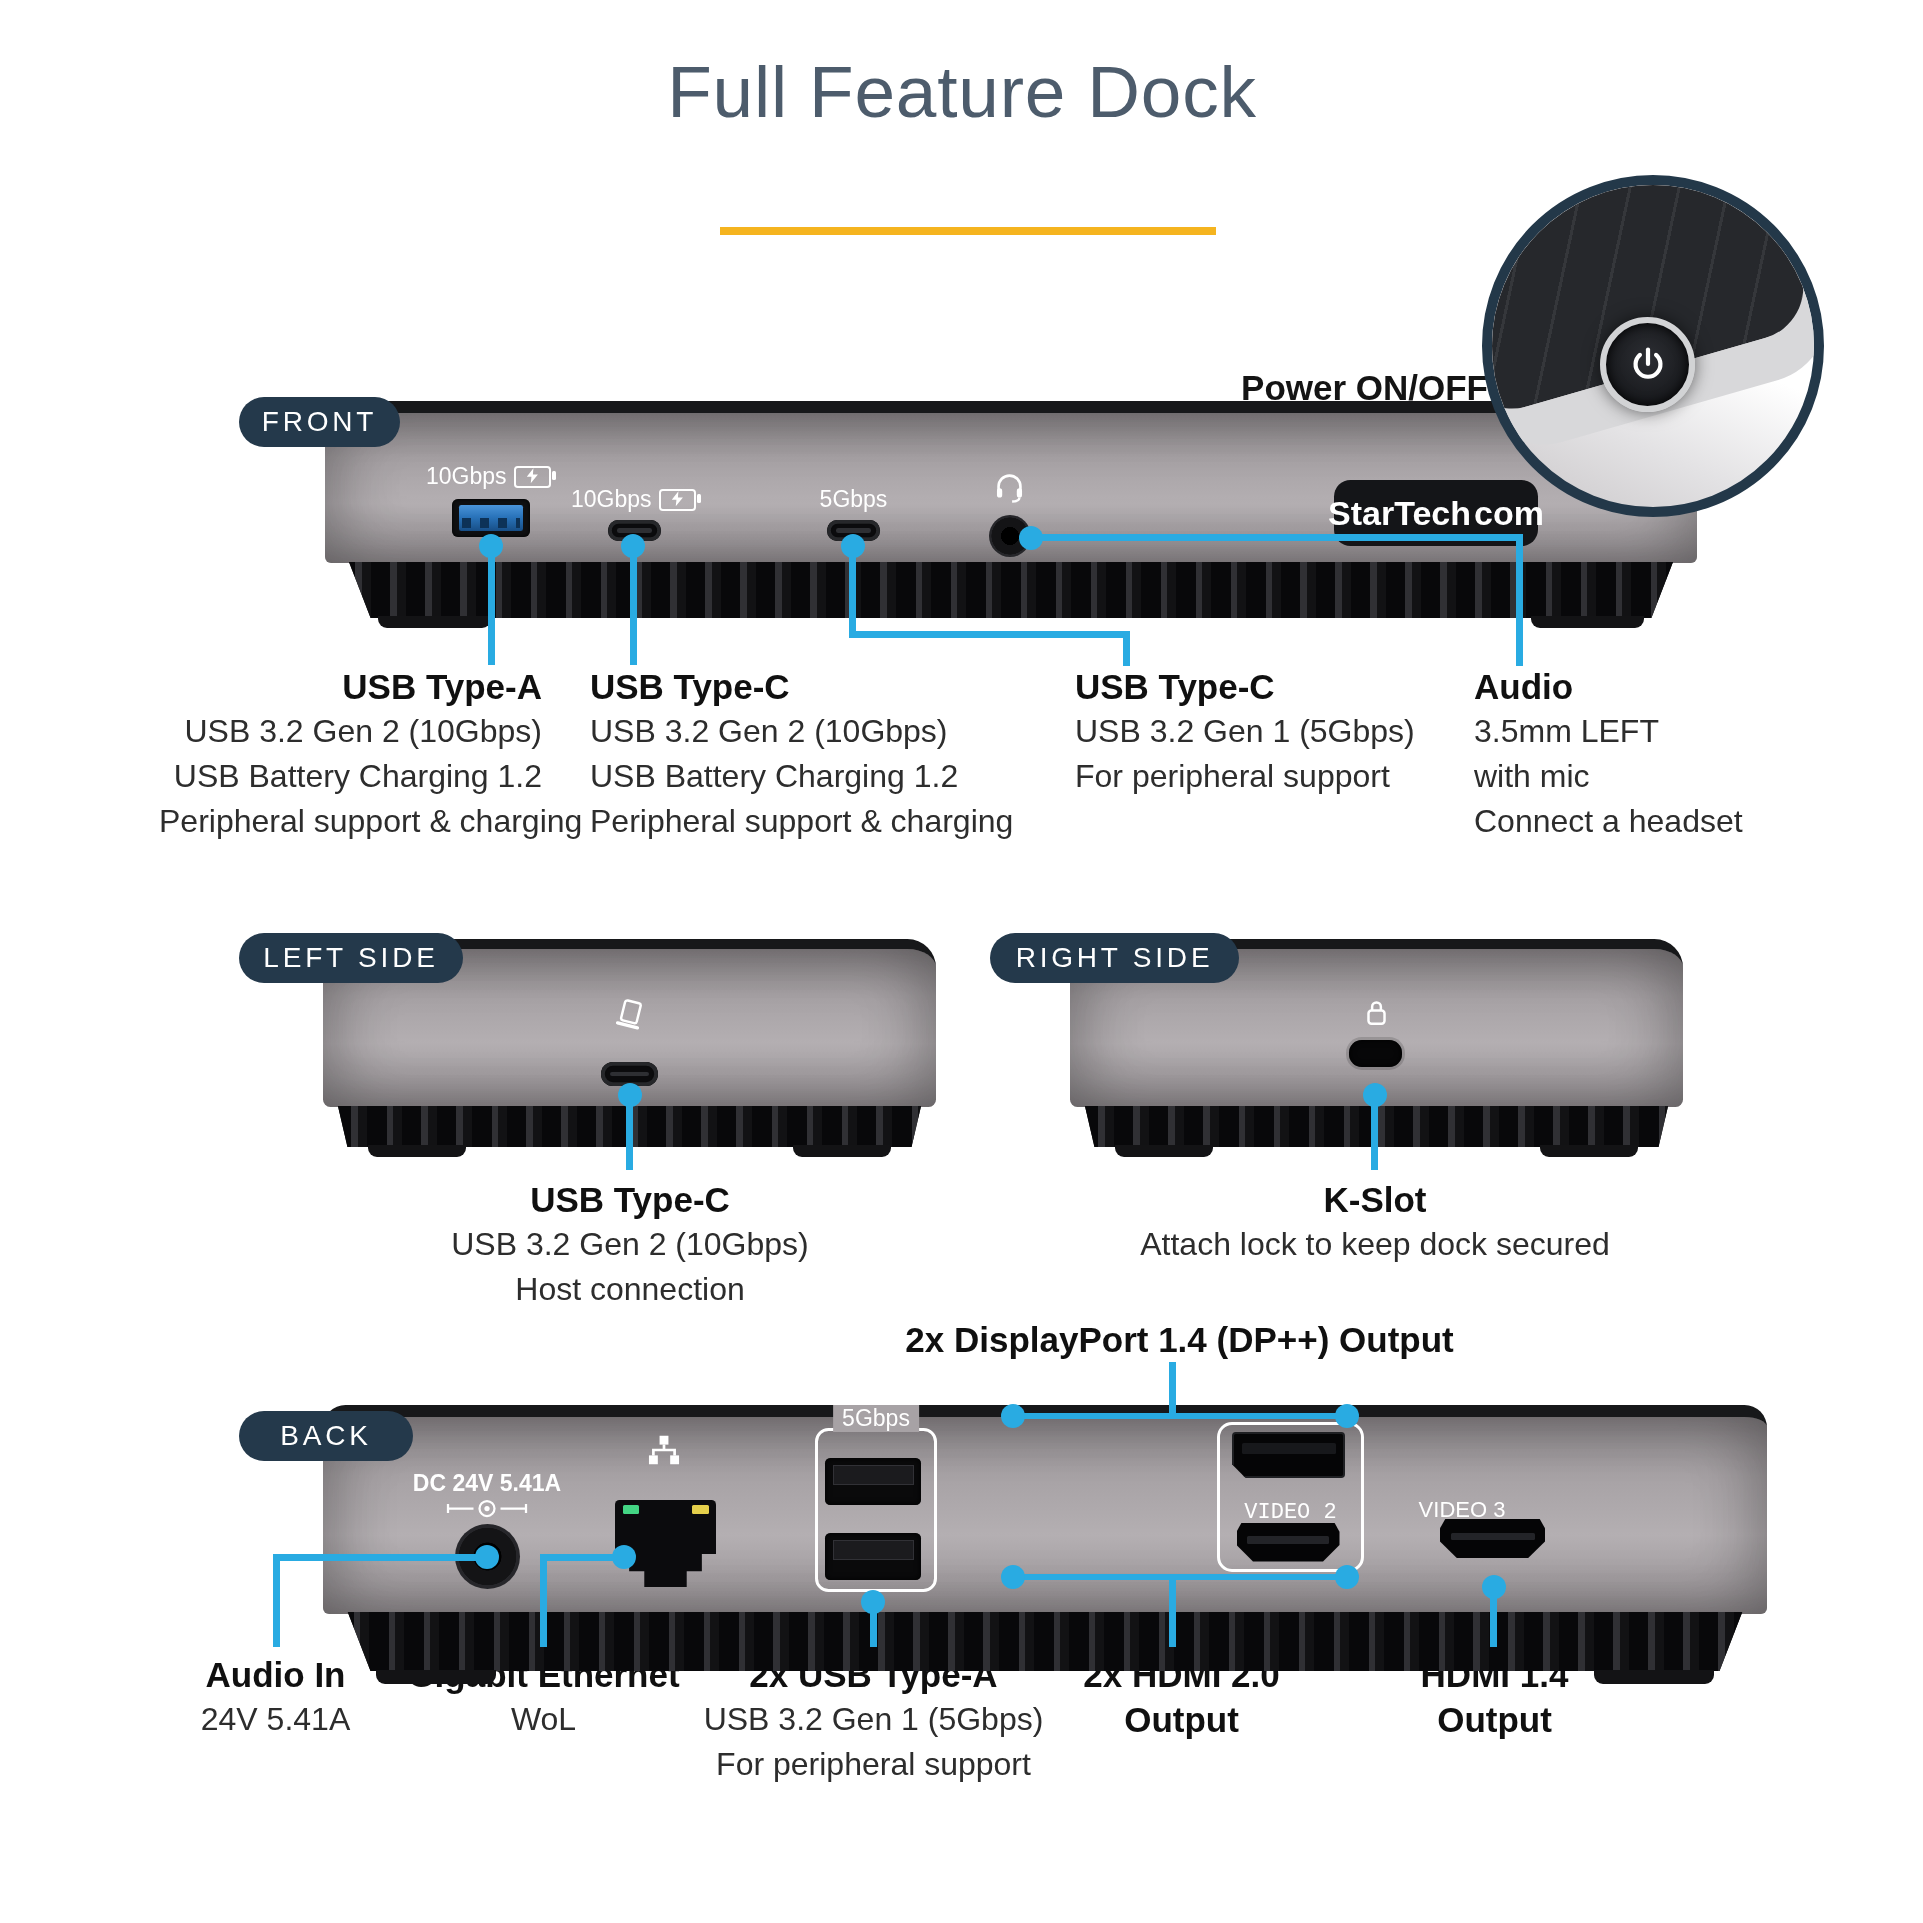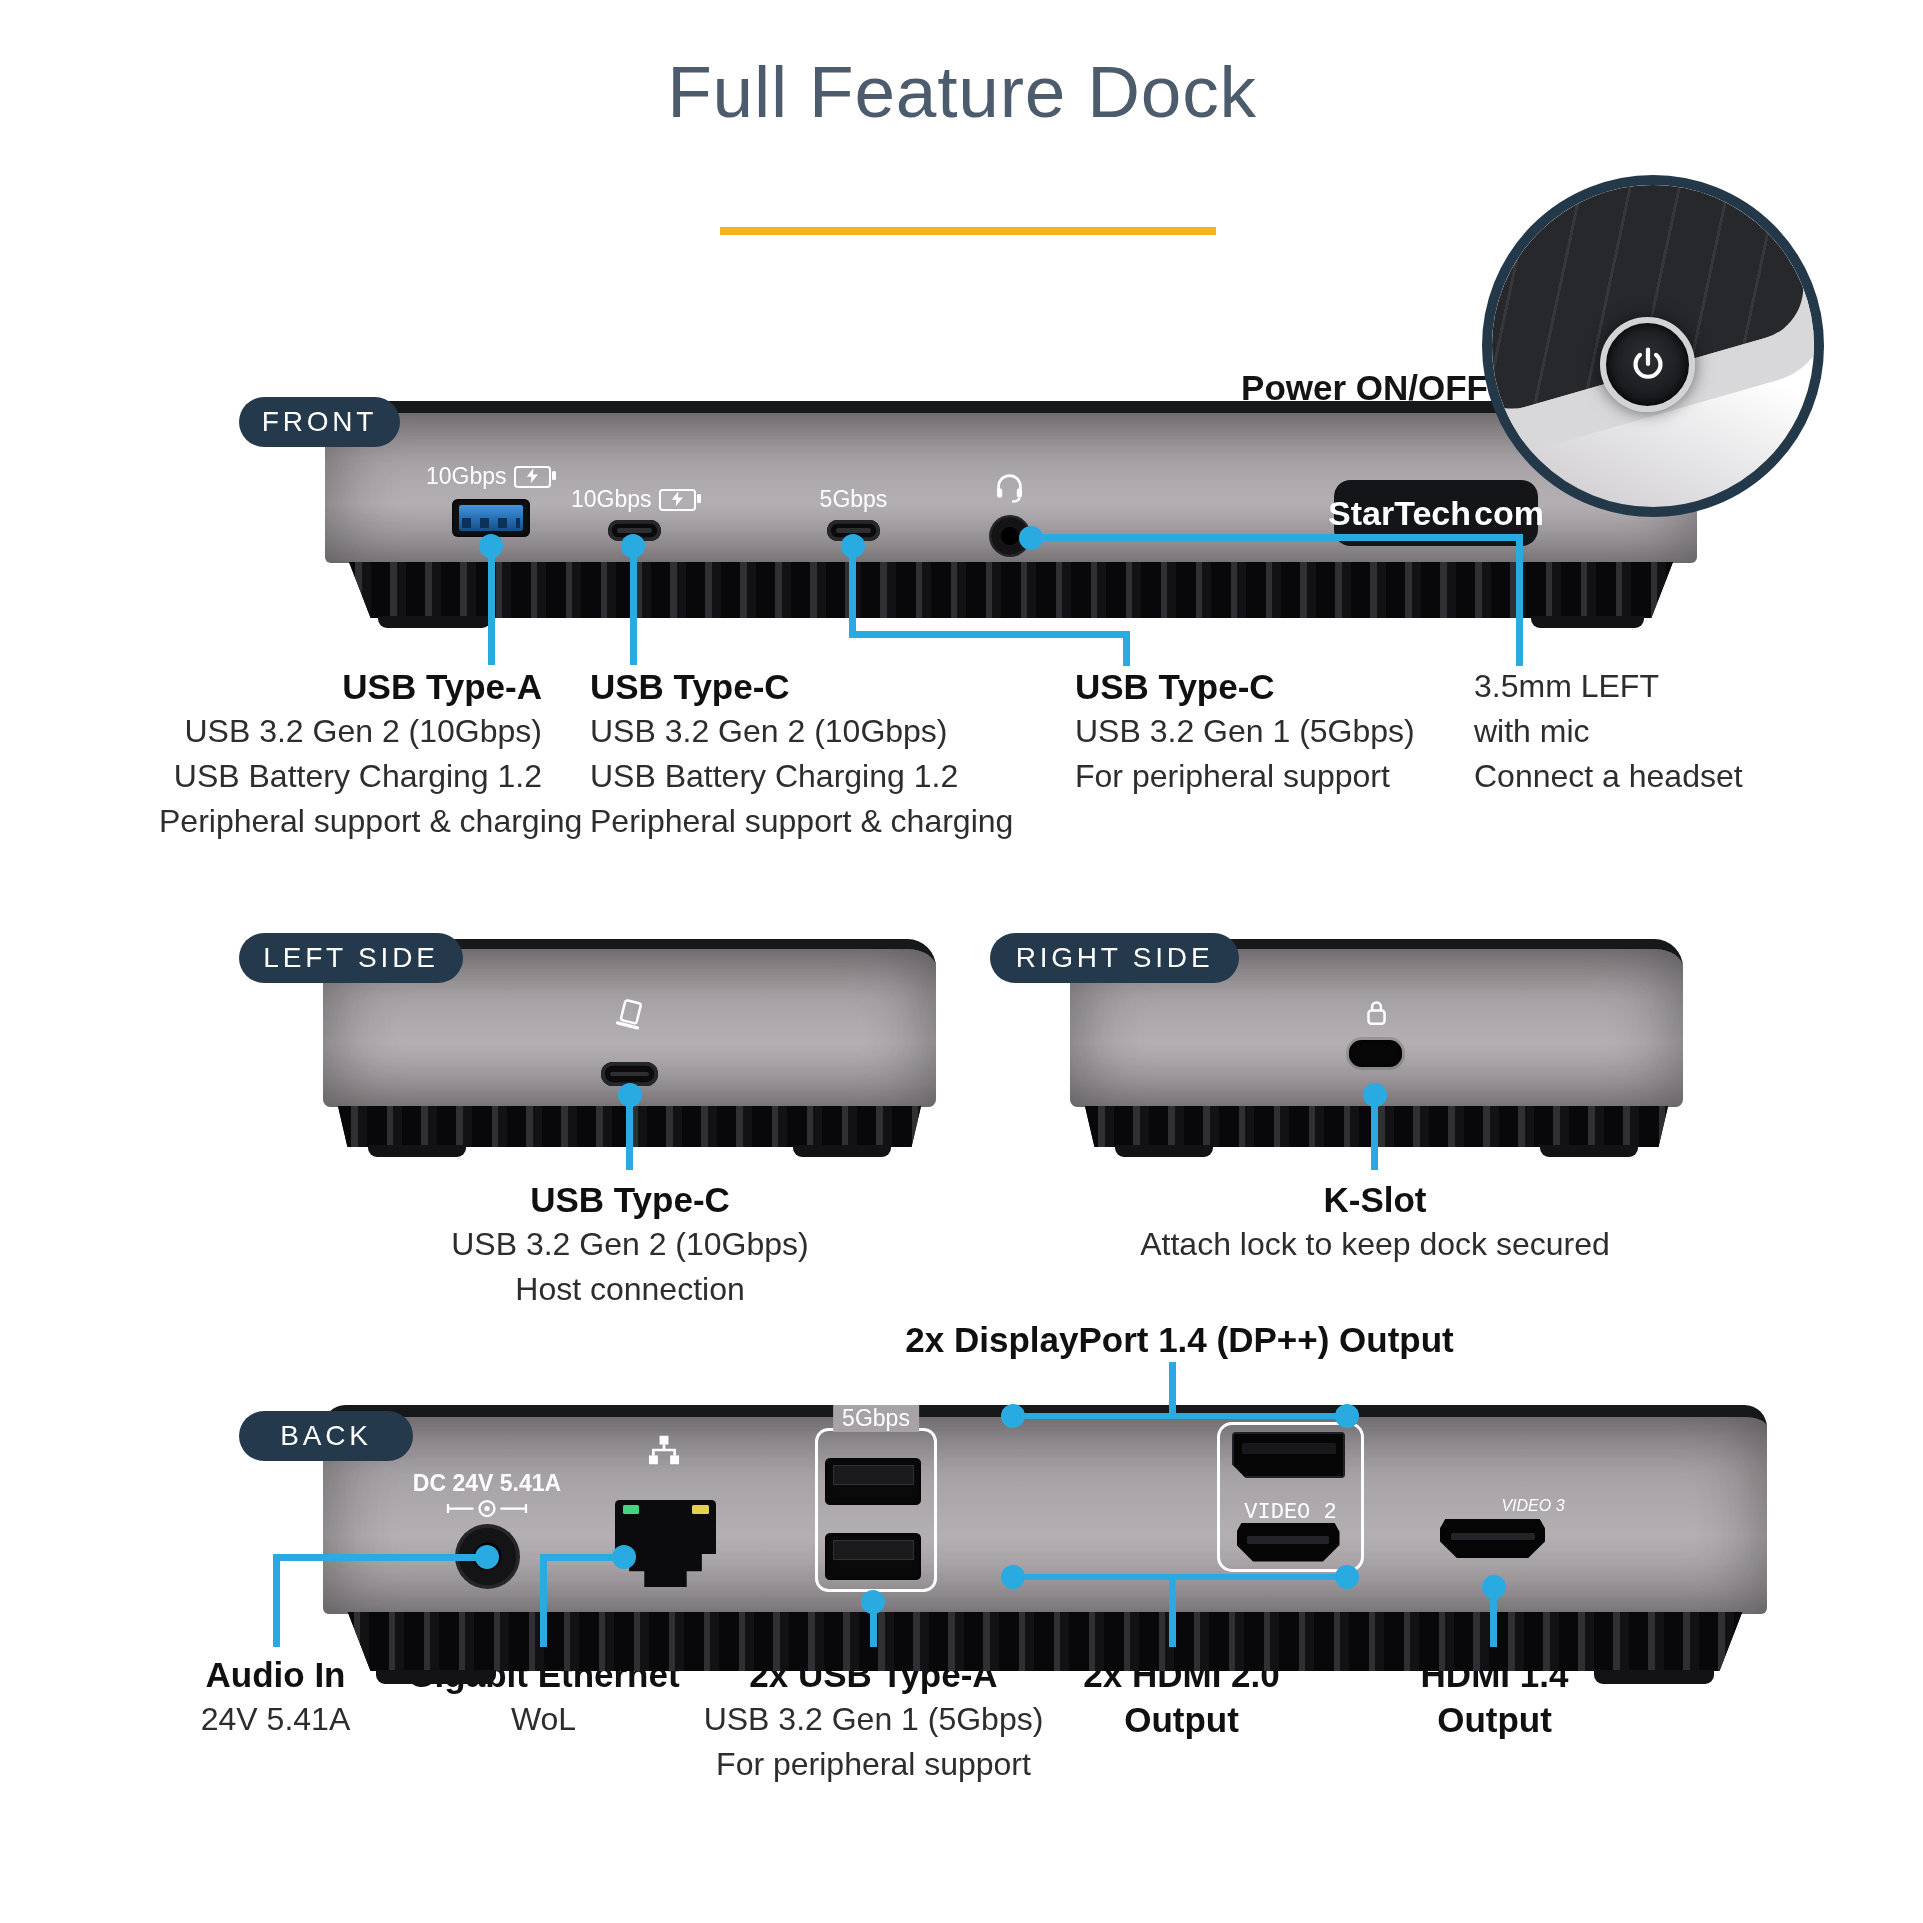--- a/index.html
+++ b/index.html
@@ -180,20 +180,21 @@
     <div class="callout-line">USB 3.2 Gen 2 (10Gbps)</div>
     <div class="callout-line">USB Battery Charging 1.2</div>
     <div class="callout-line">Peripheral support &amp; charging</div>
   </div>
   <div class="ccol" style="left:1075px;top:664px;width:376px;">
     <div class="callout-heading">USB Type-C</div>
     <div class="callout-line">USB 3.2 Gen 1 (5Gbps)</div>
     <div class="callout-line">For peripheral support</div>
   </div>
   <div class="ccol" style="left:1474px;top:664px;width:391px;">
+    <div class="callout-heading">Audio</div>
     <div class="callout-line">3.5mm LEFT</div>
     <div class="callout-line">with mic</div>
     <div class="callout-line">Connect a headset</div>
   </div>
 
   <div class="abs" id="power-label">Power ON/OFF</div>
   <div class="cline" style="left:1495px;top:386px;width:62px;height:6.8px;"></div>
   <div class="cdot" style="left:1551px;top:378px;"></div>
 
   <div class="abs" id="power-circle">
@@ -309,21 +310,21 @@
           <span class="slot"></span>
         </div>
       <div class="marking" style="left:0;right:0;top:75px;font-size:22px;">
         <span>VIDEO 2</span>
       </div>
       <div class="hdmi" style="left:16.5px;top:98px;width:103px;height:39px;">
           <span class="slot"></span>
         </div>
     </div>
 
-    <div class="marking" style="left:1135px;top:92px;width:150px;font-size:16px;font-style:italic;">
+    <div class="marking" style="left:1064px;top:92px;width:150px;font-size:22px;">
       <span>VIDEO 3</span>
     </div>
     <div class="hdmi" style="left:1117px;top:114px;width:105px;height:39px;">
         <span class="slot"></span>
       </div>
   </div>
 
   <div class="cline" style="left:1006px;top:1413px;width:347px;height:6px;"></div>
   <div class="cdot" style="left:1001px;top:1404px;"></div>
   <div class="cdot" style="left:1335px;top:1404px;"></div>

